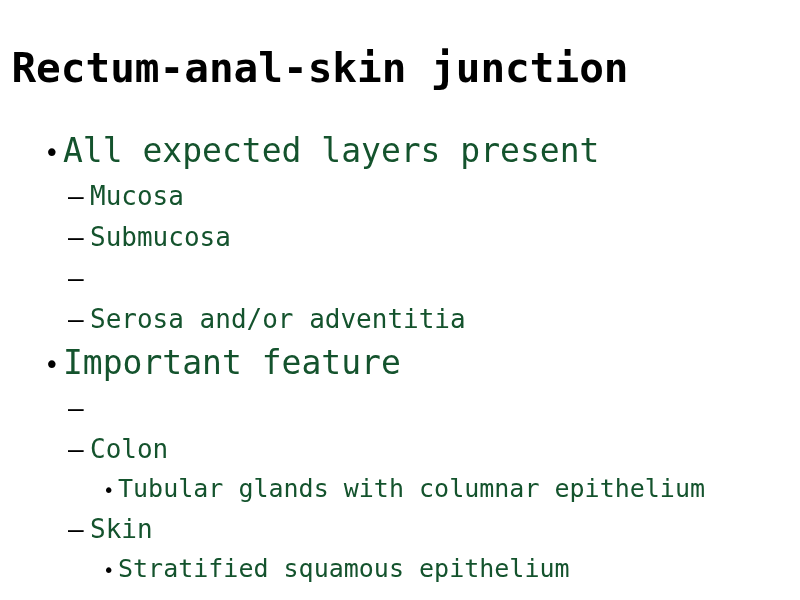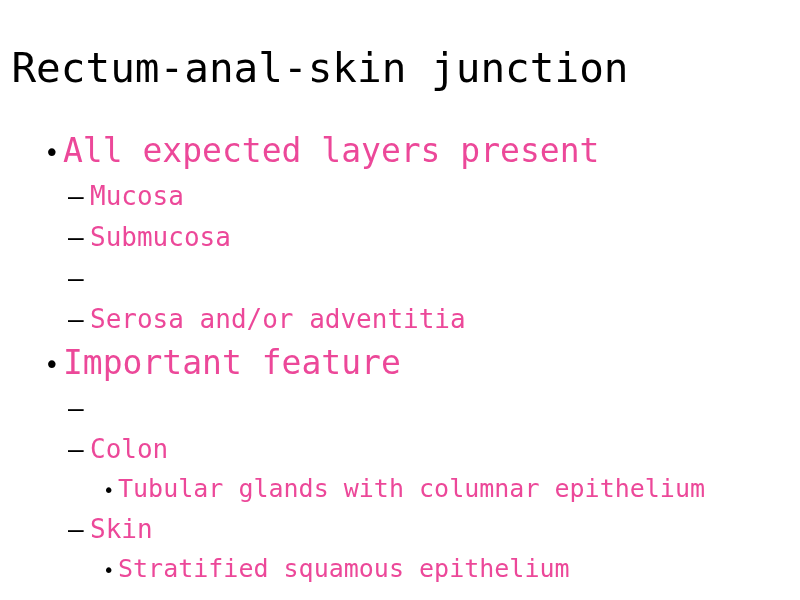--- a/index.html
+++ b/index.html
@@ -27,21 +27,21 @@
   
   .slide-title {
     position: absolute;
     left: 0;
     top: 44px;
     width: 640px;
     text-align: center;
     font-size: 41px;
     line-height: 48px;
     letter-spacing: 0px;
-    font-weight: 400;
+    font-weight: 700;
     white-space: nowrap;
     color: #000000;
   }
 
   
   .body-list {
     position: absolute;
     left: 0;
     top: 128px;
     width: 800px;
@@ -93,21 +93,21 @@
     line-height: 37px;
   }
 
   .marker {
     display: inline-block;
     text-align: left;
     color: #000000;
   }
   .label {
     display: inline-block;
-    color: #ec4899;
+    color: #14532d;
   }
 </style>
 </head>
 <body style="background: rgb(255, 255, 255); color: rgb(0, 0, 0);">
 
 <div class="slide" style="background: rgb(255, 255, 255);">
 
   <div class="slide-title">Rectum-anal-skin junction</div>
 
   <div class="body-list">

